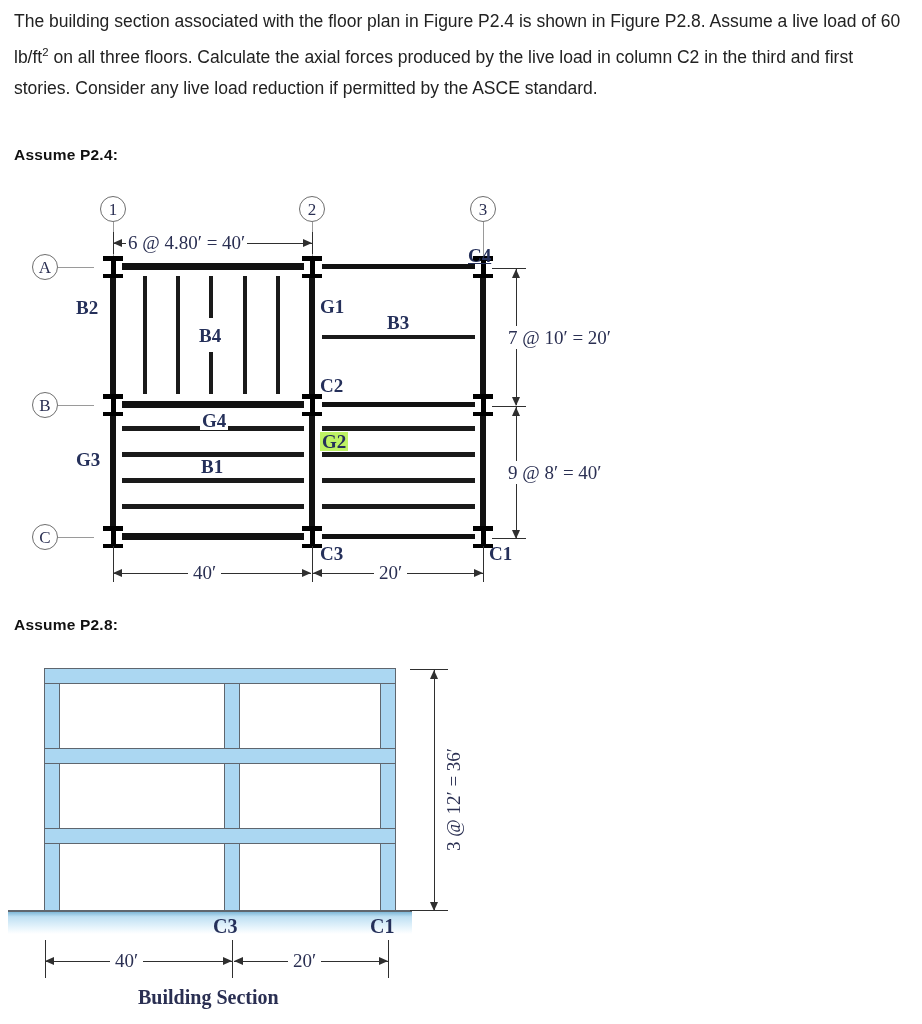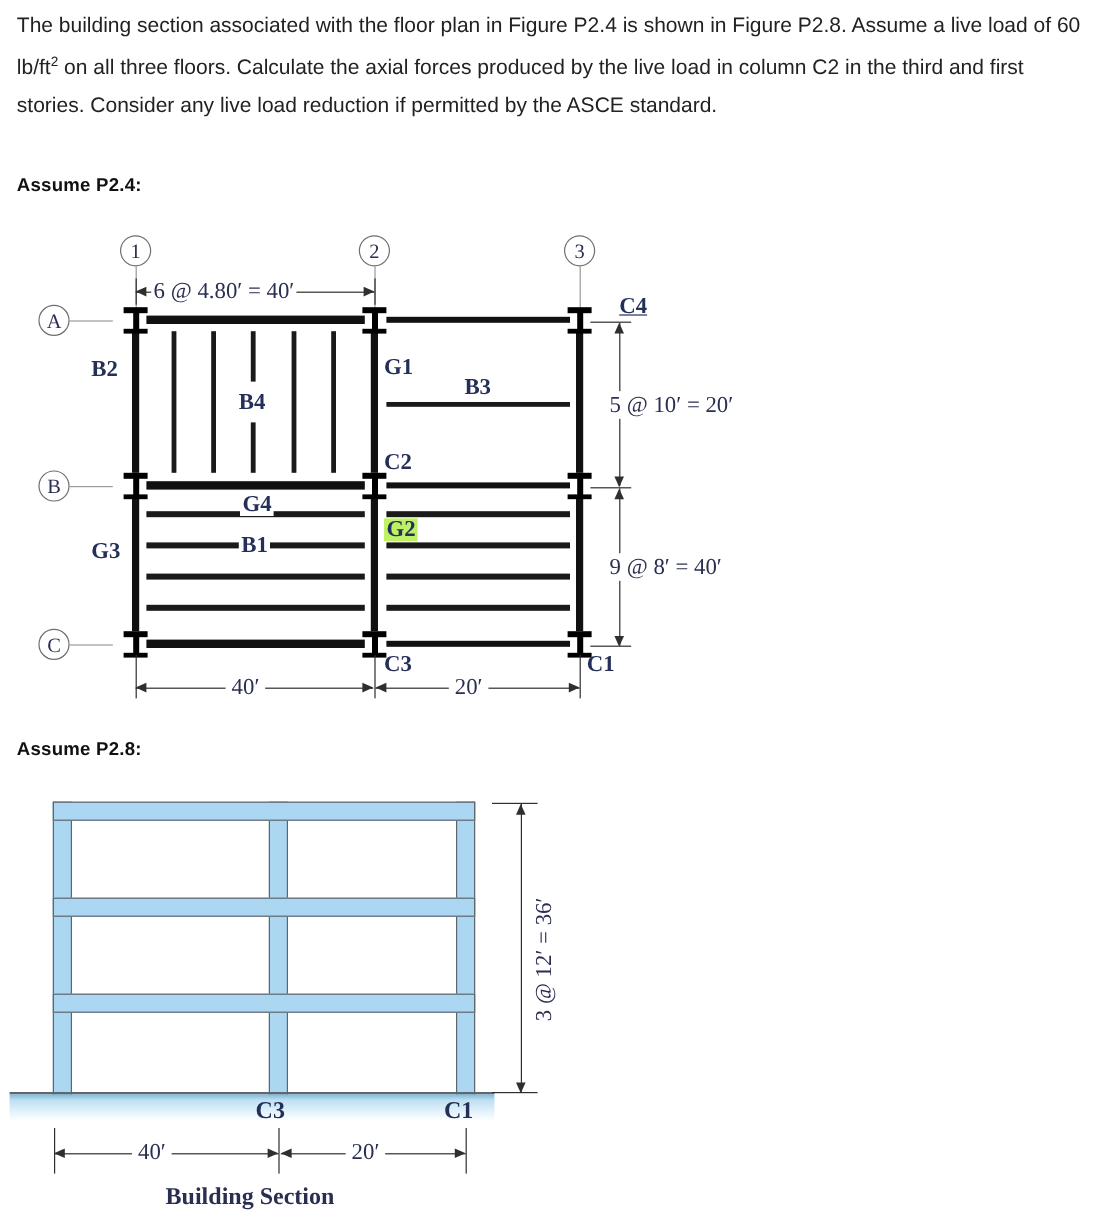--- a/index.html
+++ b/index.html
@@ -253,37 +253,37 @@
       <span></span>
     </div>
   <div class="col-i" style="left:473px; top:346px;">
       <span></span>
     </div>
 
   <div class="serif-label" style="left:76px;  top:118px;">B2</div>
   <div class="serif-label" style="left:197px; top:145px; background:#fff; padding:1px 2px;">B4</div>
   <div class="serif-label" style="left:320px; top:117px;">G1</div>
   <div class="serif-label" style="left:387px; top:133px;">B3</div>
-  <div class="serif-label" style="left:516px; top:66px;text-decoration:underline;">C4</div>
+  <div class="serif-label" style="left:468px; top:66px;text-decoration:underline;">C4</div>
   <div class="serif-label" style="left:320px; top:196px;">C2</div>
   <div class="serif-label" style="left:200px; top:231px; background:#fff; padding:0 2px;">G4</div>
   <div class="serif-label" style="left:76px;  top:270px;">G3</div>
   <div class="serif-label" style="left:320px; top:252px; background:#bef264; padding:0 2px;">G2</div>
-  <div class="serif-label" style="left:199px; top:265px; background:#fff; padding:0 2px;">B1</div>
+  <div class="serif-label" style="left:199px; top:277px; background:#fff; padding:0 2px;">B1</div>
   <div class="serif-label" style="left:320px; top:364px;">C3</div>
   <div class="serif-label" style="left:489px; top:364px;">C1</div>
 
   <div class="ext-line-h" style="left:492px; top:88px;  width:34px; background:#2f2f2f;"></div>
   <div class="ext-line-h" style="left:492px; top:226px; width:34px; background:#2f2f2f;"></div>
   <div class="ext-line-h" style="left:492px; top:358px; width:34px; background:#2f2f2f;"></div>
 
   <div class="dim-line-v" style="left:516px; top:89px; height:136px;"></div>
   <div class="arr arr-u" style="left:512px; top:89px;"></div>
   <div class="arr arr-d" style="left:512px; top:217px;"></div>
-  <div class="dim-label" style="left:505px; top:146px; background:#fff; padding:2px 3px;">5 @ 10′ = 20′</div>
+  <div class="dim-label" style="left:505px; top:146px; background:#fff; padding:2px 3px;">7 @ 10′ = 20′</div>
 
   <div class="dim-line-v" style="left:516px; top:227px; height:131px;"></div>
   <div class="arr arr-u" style="left:512px; top:227px;"></div>
   <div class="arr arr-d" style="left:512px; top:350px;"></div>
   <div class="dim-label" style="left:505px; top:281px; background:#fff; padding:2px 3px;">9 @ 8′ = 40′</div>
 
   <div class="ext-line-v" style="left:112.5px; top:366px; height:36px; background:#2f2f2f;"></div>
   <div class="ext-line-v" style="left:311.5px; top:366px; height:36px; background:#2f2f2f;"></div>
   <div class="ext-line-v" style="left:482.5px; top:366px; height:36px; background:#2f2f2f;"></div>
 

